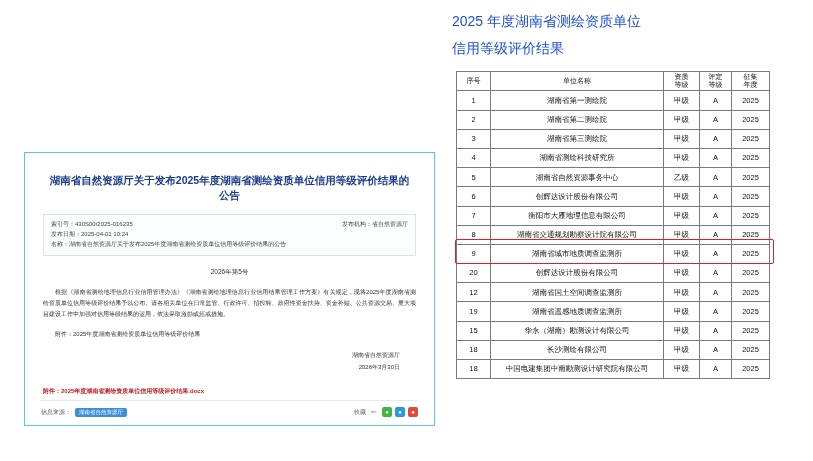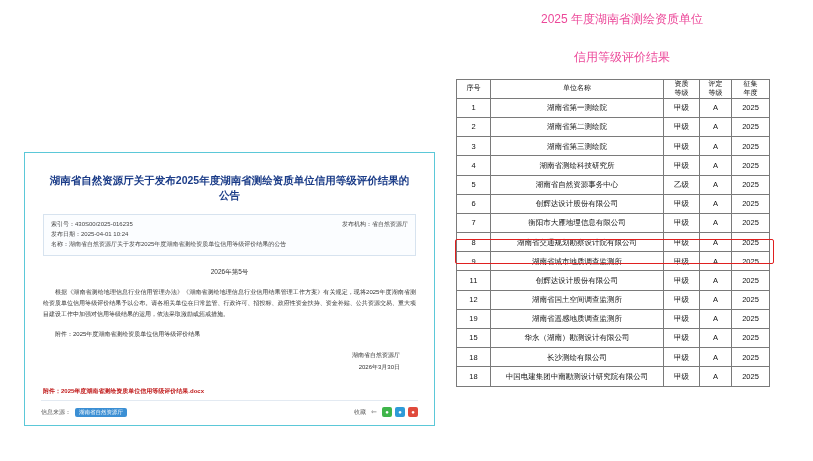--- a/index.html
+++ b/index.html
@@ -144,27 +144,26 @@
   .ico-plain { color: #888; font-size: 7px; }
 
   
   #table-section {
     position: absolute;
     left: 452px;
     top: 0;
     width: 340px;
   }
   #table-title {
-    text-align: center;
-    font-size: 12px;
-    color: #ec4899;
+    font-size: 14px;
+    color: #1d4ed8;
     line-height: 1.9;
     margin-top: 8px;
   }
-  #table-title .t2 { display: block; margin-top: 15px; }
+  #table-title .t2 { display: block; }
 
   table.qtable {
     border-collapse: collapse;
     margin-top: 10px;
     width: 313px;
     margin-left: 4px;
     table-layout: fixed;
   }
   table.qtable th, table.qtable td {
     border: 1px solid #7a7a7a;
@@ -343,21 +342,21 @@
           <td>2025</td>
         </tr>
         <tr class="highlight">
           <td>9</td>
           <td class="name-cell">湖南省城市地质调查监测所</td>
           <td>甲级</td>
           <td>A</td>
           <td>2025</td>
         </tr>
         <tr>
-          <td>11</td>
+          <td>20</td>
           <td class="name-cell">创辉达设计股份有限公司</td>
           <td>甲级</td>
           <td>A</td>
           <td>2025</td>
         </tr>
         <tr>
           <td>12</td>
           <td class="name-cell">湖南省国土空间调查监测所</td>
           <td>甲级</td>
           <td>A</td>

